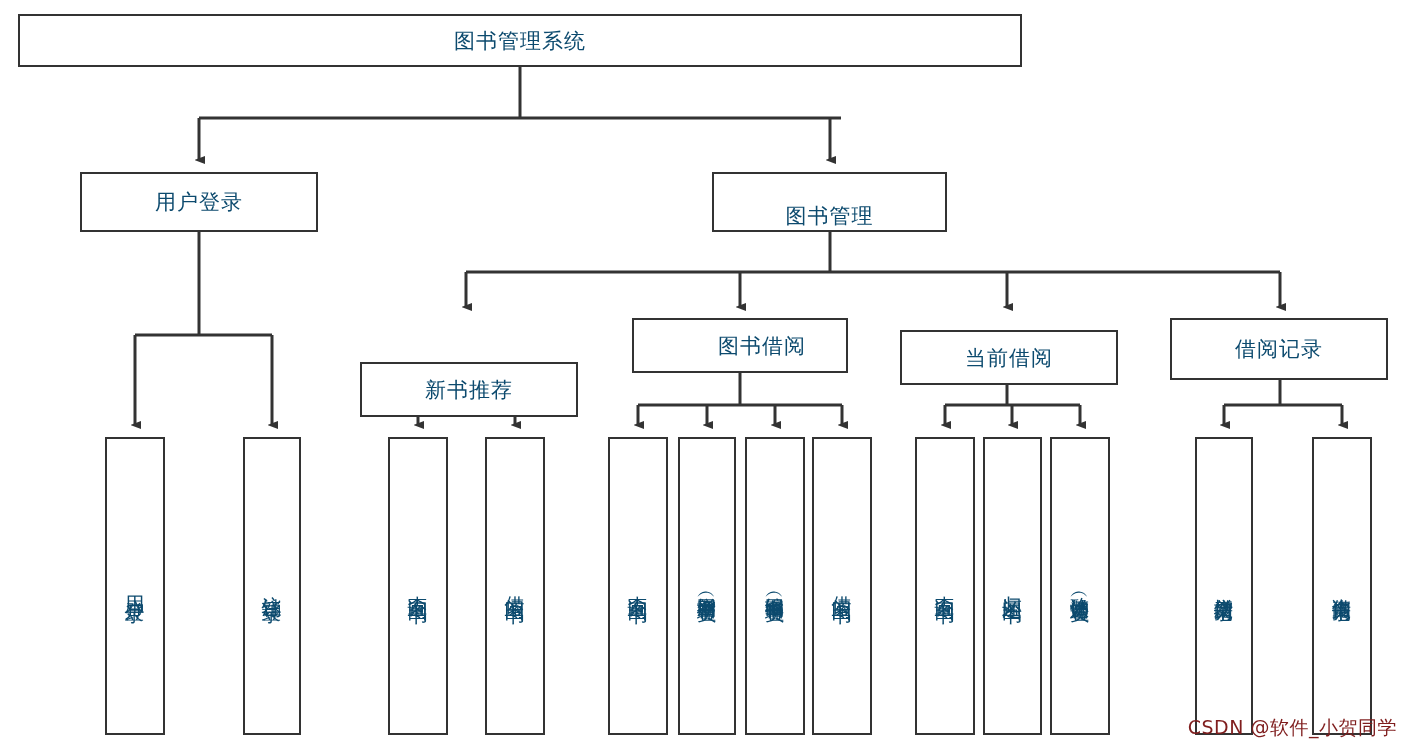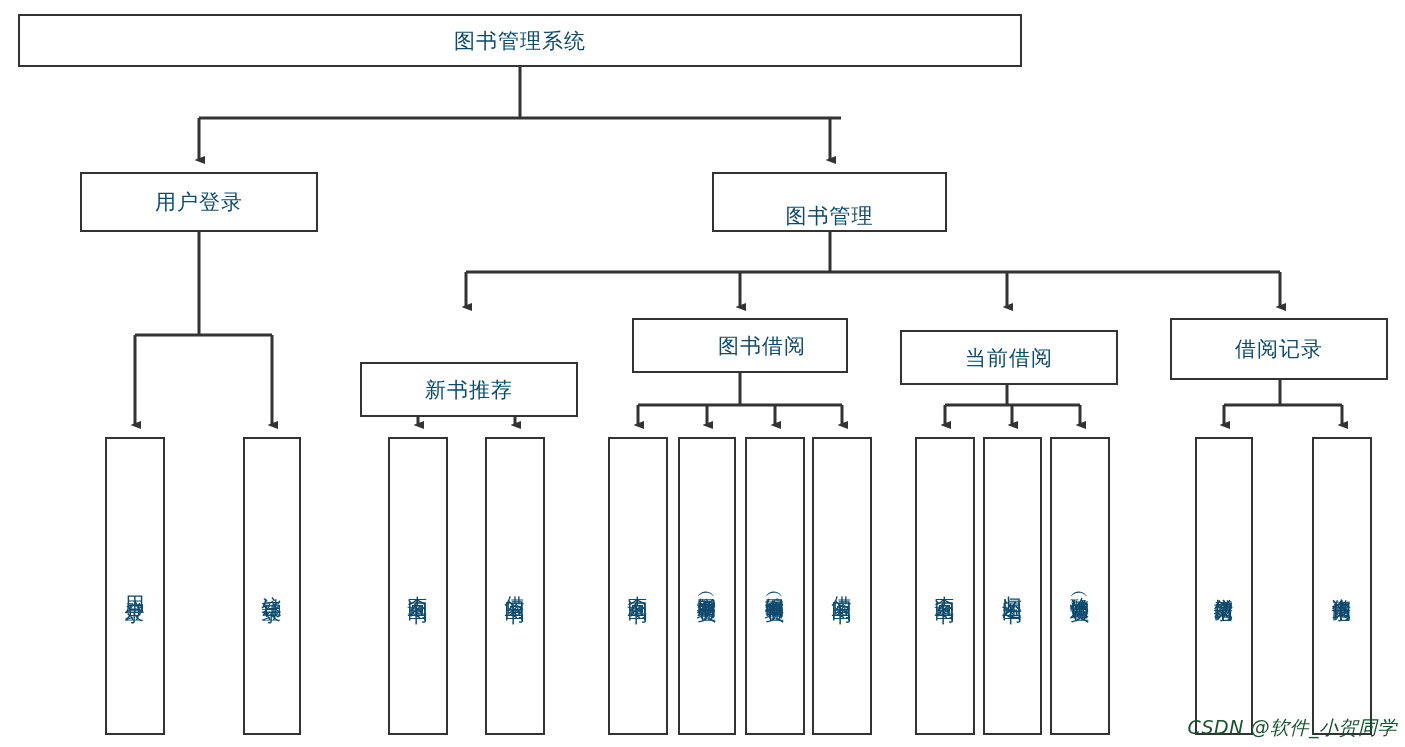--- a/index.html
+++ b/index.html
@@ -48,25 +48,24 @@
   }
   .node.v.tight {
     letter-spacing: 1px;
     font-size: 19px;
   }
   .watermark {
     position: absolute;
     right: 8px;
     bottom: 6px;
     font-size: 19px;
-    color: #14532d;
+    color: #7f1d1d;
     font-family: "DejaVu Sans", "Liberation Sans", sans-serif;
     white-space: nowrap;
     letter-spacing: 0.5px;
-    font-style: italic;
   }
 </style>
 </head>
 <body>
 
 <div id="canvas">
 
   <svg class="edges" viewBox="0 0 1405 747">
     <defs>
       <marker id="arrow" markerWidth="10" markerHeight="10" refX="5" refY="6" orient="auto" markerUnits="userSpaceOnUse">

